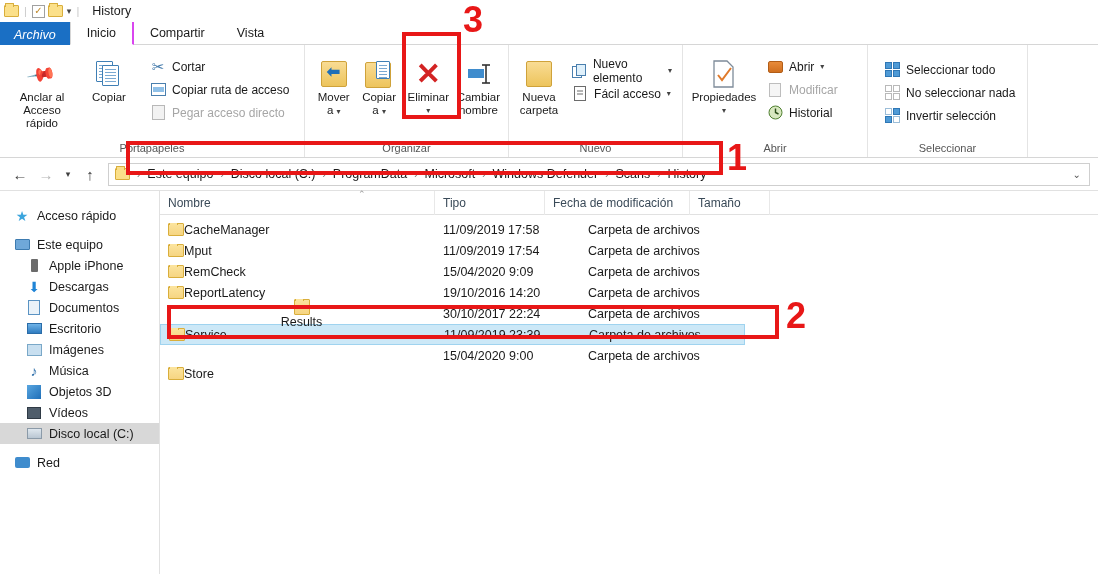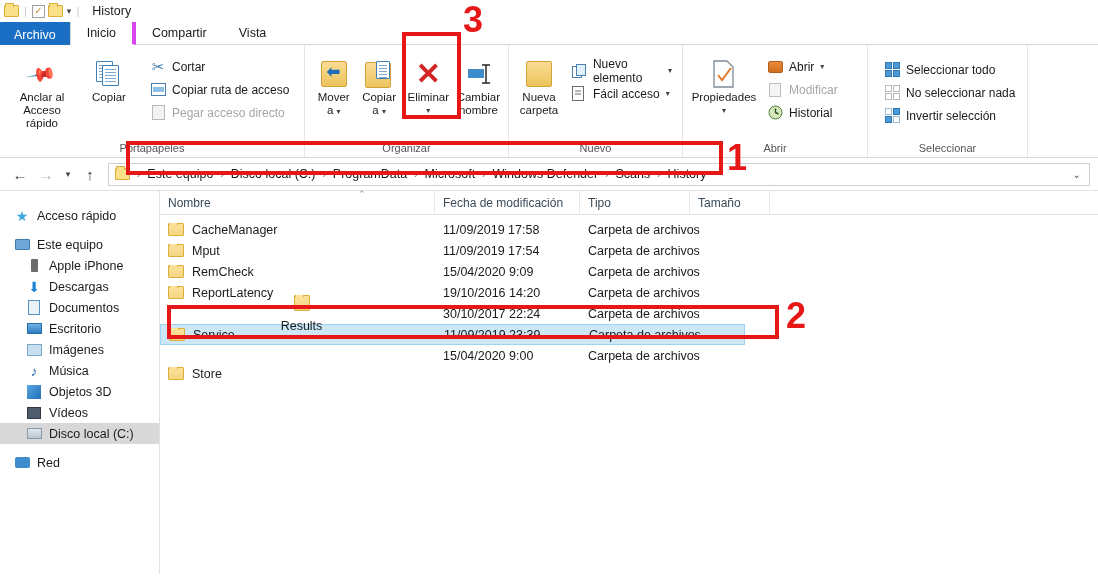--- a/index.html
+++ b/index.html
@@ -36,23 +36,23 @@
 
   
   .tabstrip {
     height: 23px; display: flex; align-items: stretch;
     border-bottom: 1px solid #d6d6d6; background: #ffffff;
   }
   .tab {
     padding: 0 16px; display: flex; align-items: center;
     font-size: 12.5px; color: #1a1a1a; background: #ffffff; cursor: default;
   }
-  .tab.file { background: #1a6fc4; color: #fff; padding: 13px 14px; }
+  .tab.file { background: #1a6fc4; color: #fff; padding: 13px 14px; font-style: italic; }
   .tab.active { background: #fff; border-left: 1px solid #d6d6d6;
-                border-right: 4px solid #d946ef; border-bottom: 1px solid #fff;
+                border-right: 2px solid #d946ef; border-bottom: 1px solid #fff;
                 margin-bottom: -1px; }
 
   
   .ribbon {
     height: 113px; background: #ffffff; display: flex;
     border-bottom: 1px solid #d6d6d6; position: relative;
   }
   .group {
     display: flex; flex-direction: column; justify-content: space-between;
     border-right: 1px solid #e4e4e4; padding: 4px 0 0 0; position: relative;
@@ -179,21 +179,21 @@
   }
   .colhead { padding-left: 8px; height: 24px; display: flex; align-items: center;
              border-right: 1px solid #e8e8e8; cursor: default; }
   .sortmark { position: absolute; left: 198px; top: -2px; font-size: 9px; color:#9a9a9a; }
   .row {
     height: 21px; display: flex; align-items: center; font-size: 12.5px;
     color: #1a1a1a; cursor: default;
   }
   .row.selected { background: #cce8f7; border: 1px solid #9fd3ef; }
   .cell { padding-left: 8px; overflow: hidden; white-space: nowrap; }
-  .cell.name { display: flex; align-items: center; gap: 8px; }
+  .cell.name { display: flex; align-items: center; }
   .row-folder {
     width: 16px; height: 13px; background: linear-gradient(#fbe39c,#f6d582);
     border: 1px solid #d9ae3b; border-radius: 1px; position: relative; flex: 0 0 16px;
   }
   .row-folder::before {
     content:""; position:absolute; top:-3px; left:0; width:7px; height:3px;
     background:#fbe39c; border:1px solid #d9ae3b; border-bottom:none;
     border-radius:1px 1px 0 0;
   }
 
@@ -322,21 +322,21 @@
 
     <div class="group" style="width:174px;">
       <div class="group-items">
         <div class="big-btn" style="width:56px;">
           <span class="glyph">
               <span class="folder-big"></span>
             </span>
           <span>Nueva</span>
           <span>carpeta</span>
         </div>
-        <div class="small-list" style="margin-left:4px;padding-top:10px;">
+        <div class="small-list" style="margin-left:4px;padding-top:10px;align-items:center;">
           <div class="small-btn">
             <span class="ico">
               <svg width="14" height="14" viewBox="0 0 14 14">
                   <rect x="0.5" y="2.5" width="9" height="11" fill="#fff" stroke="#4a7fae"></rect>
                   <rect x="4.5" y="0.5" width="9" height="11" fill="#dff0fb" stroke="#4a7fae"></rect>
                 </svg>
             </span>
             <span>Nuevo elemento</span>
             <span class="caret">▾</span>
           </div>
@@ -543,22 +543,22 @@
             <span class="net-ico"></span>
           </span>
         <span>Red</span>
       </div>
     </div>
 
     <div class="filepane">
       <div class="colheads">
         <span class="sortmark">⌃</span>
         <div class="colhead" style="width:275px;">Nombre</div>
+        <div class="colhead" style="width:110px;">Tipo</div>
         <div class="colhead" style="width:145px;">Fecha de modificación</div>
-        <div class="colhead" style="width:110px;">Tipo</div>
         <div class="colhead" style="width:80px;">Tamaño</div>
       </div>
 
       <div style="padding-top:4px;">
         <div class="row">
           <div class="cell name" style="width:275px;">
             <span class="row-folder"></span>
             <span>CacheManager</span>
           </div>
           <div class="cell" style="width:145px;">11/09/2019 17:58</div>

